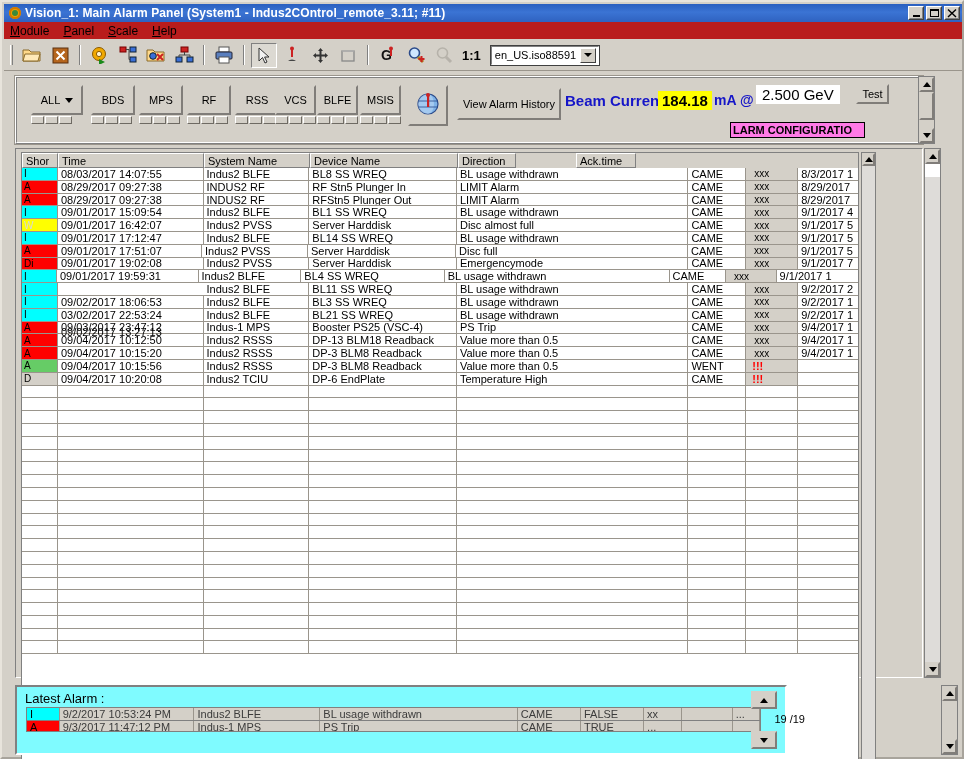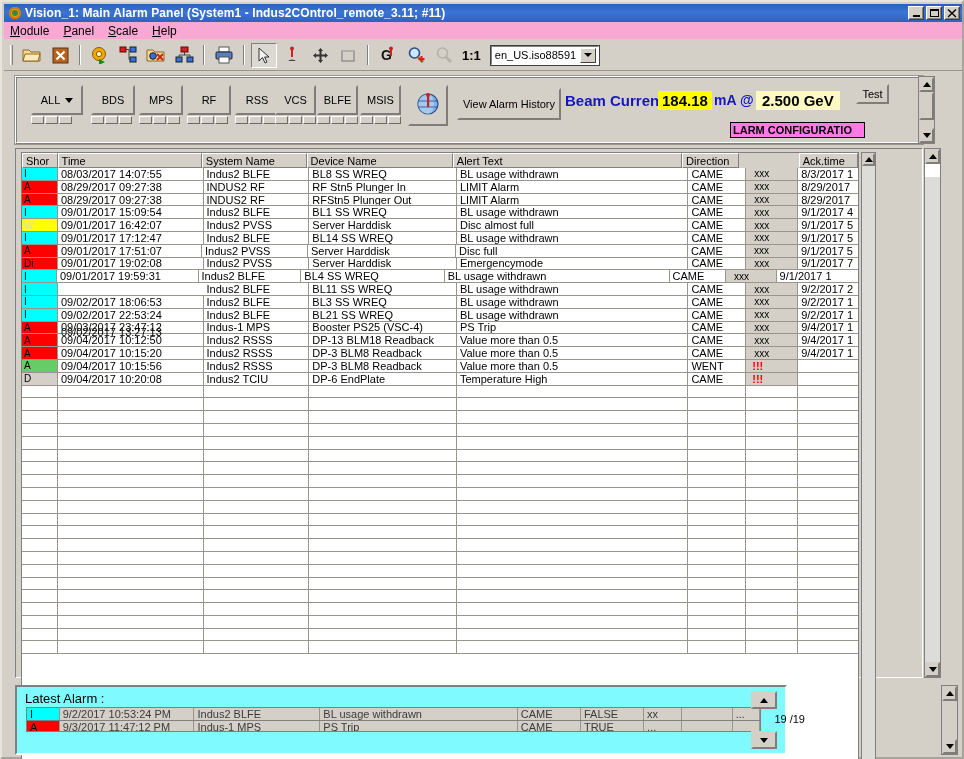--- a/index.html
+++ b/index.html
@@ -51,21 +51,21 @@
   .tbtn .gl{position:absolute;left:0;right:0;top:0;bottom:0;
     display:flex;align-items:center;justify-content:center;
     font-size:10px;line-height:10px;color:#000;font-family:"Liberation Sans",sans-serif;}
   .tbtn.minb .gl{align-items:flex-end;padding-bottom:2px;}
   .tbtn.minb .bar{width:7px;height:2px;background:#000;}
   .tbtn.maxb .box{width:9px;height:8px;border:1px solid #000;border-top-width:2px;}
 
   
   #menubar{
     position:absolute; left:2px; top:20px; width:958px; height:18px;
-    background:#f9a8d4; display:flex; align-items:center; padding-left:6px;
+    background:#b91c1c; display:flex; align-items:center; padding-left:6px;
     border-bottom:1px solid #d4d0c8;
   }
   #menubar .mi{
     font-size:12px;color:#000;margin-right:14px;cursor:default;
     font-family:"Liberation Sans",sans-serif;
   }
   #menubar .mi .u{text-decoration:underline;}
 
   
   #toolbar{
@@ -141,22 +141,22 @@
   #beam-value{
     position:absolute;left:641px;top:13px;background:#ffff00;color:#000;
     font-size:15px;font-weight:bold;padding:1px 4px;
     font-family:"Liberation Sans",sans-serif;
   }
   #beam-unit{
     position:absolute;left:697px;top:14px;font-size:14px;font-weight:bold;color:#1515c8;
     font-family:"Liberation Sans",sans-serif;
   }
   #energy-value{
-    position:absolute;left:739px;top:13px;background:#fef9c3;color:#000;
-    font-size:15px;font-weight:bold;padding:1px 6px;
+    position:absolute;left:739px;top:7px;background:#ffffff;color:#000;
+    font-size:15px;font-weight:normal;padding:1px 6px;
     font-family:"Liberation Sans",sans-serif;white-space:nowrap;
   }
   #alarm-config-marquee{
     position:absolute;left:713px;top:44px;width:135px;height:16px;
     background:#ff7ae6;color:#000;overflow:hidden;
     border:1px solid #000;
     display:flex;align-items:center;
   }
   #alarm-config-marquee span{
     font-size:11px;font-weight:bold;white-space:nowrap;margin-left:2px;
@@ -533,21 +533,20 @@
   </div>
 
   <div id="mainarea">
 
     <div id="tablebox">
       <div id="thead">
           <div class="th" style="width: 36px;">Shor</div>
           <div class="th" style="width: 146px;">Time</div>
           <div class="th" style="width: 106px;">System Name</div>
           <div class="th" style="width: 148px;">Device Name</div>
-          <div class="th" style="width: 232px;">Alert Text</div>
           <div class="th" style="width: 58px;">Direction</div>
           <div class="th" style="width: 60px; margin-top: 40px;">Acknowle</div>
           <div class="th" style="width: 60px;">Ack.time</div>
         </div>
       <div id="tbody">
           <div class="trow">
             <div class="td status" style="width: 36px; background: rgb(0, 255, 255); color: rgb(0, 0, 0);">I</div>
             <div class="td" style="width: 146px;">08/03/2017 14:07:55</div>
             <div class="td" style="width: 106px;">Indus2 BLFE</div>
             <div class="td" style="width: 148px;">BL8 SS WREQ</div>
@@ -651,21 +650,21 @@
             <div class="td" style="width: 146px;">09/02/2017 18:06:53</div>
             <div class="td" style="width: 106px;">Indus2 BLFE</div>
             <div class="td" style="width: 148px;">BL3 SS WREQ</div>
             <div class="td" style="width: 232px;">BL usage withdrawn</div>
             <div class="td" style="width: 58px;">CAME</div>
             <div class="td ack" style="width: 52px;">xxx</div>
             <div class="td last" style="width: 60px;">9/2/2017 1</div>
           </div>
           <div class="trow">
             <div class="td status" style="width: 36px; background: rgb(0, 255, 255); color: rgb(0, 0, 0);">I</div>
-            <div class="td" style="width: 146px;">09/02/2017 22:53:24</div>
+            <div class="td" style="width: 146px;">03/02/2017 22:53:24</div>
             <div class="td" style="width: 106px;">Indus2 BLFE</div>
             <div class="td" style="width: 148px;">BL21 SS WREQ</div>
             <div class="td" style="width: 232px;">BL usage withdrawn</div>
             <div class="td" style="width: 58px;">CAME</div>
             <div class="td ack" style="width: 52px;">xxx</div>
             <div class="td last" style="width: 60px;">9/2/2017 1</div>
           </div>
           <div class="trow">
             <div class="td status" style="width: 36px; background: rgb(255, 0, 0); color: rgb(0, 0, 0);">A</div>
             <div class="td" style="width: 146px;">09/03/2017 23:47:12</div>

